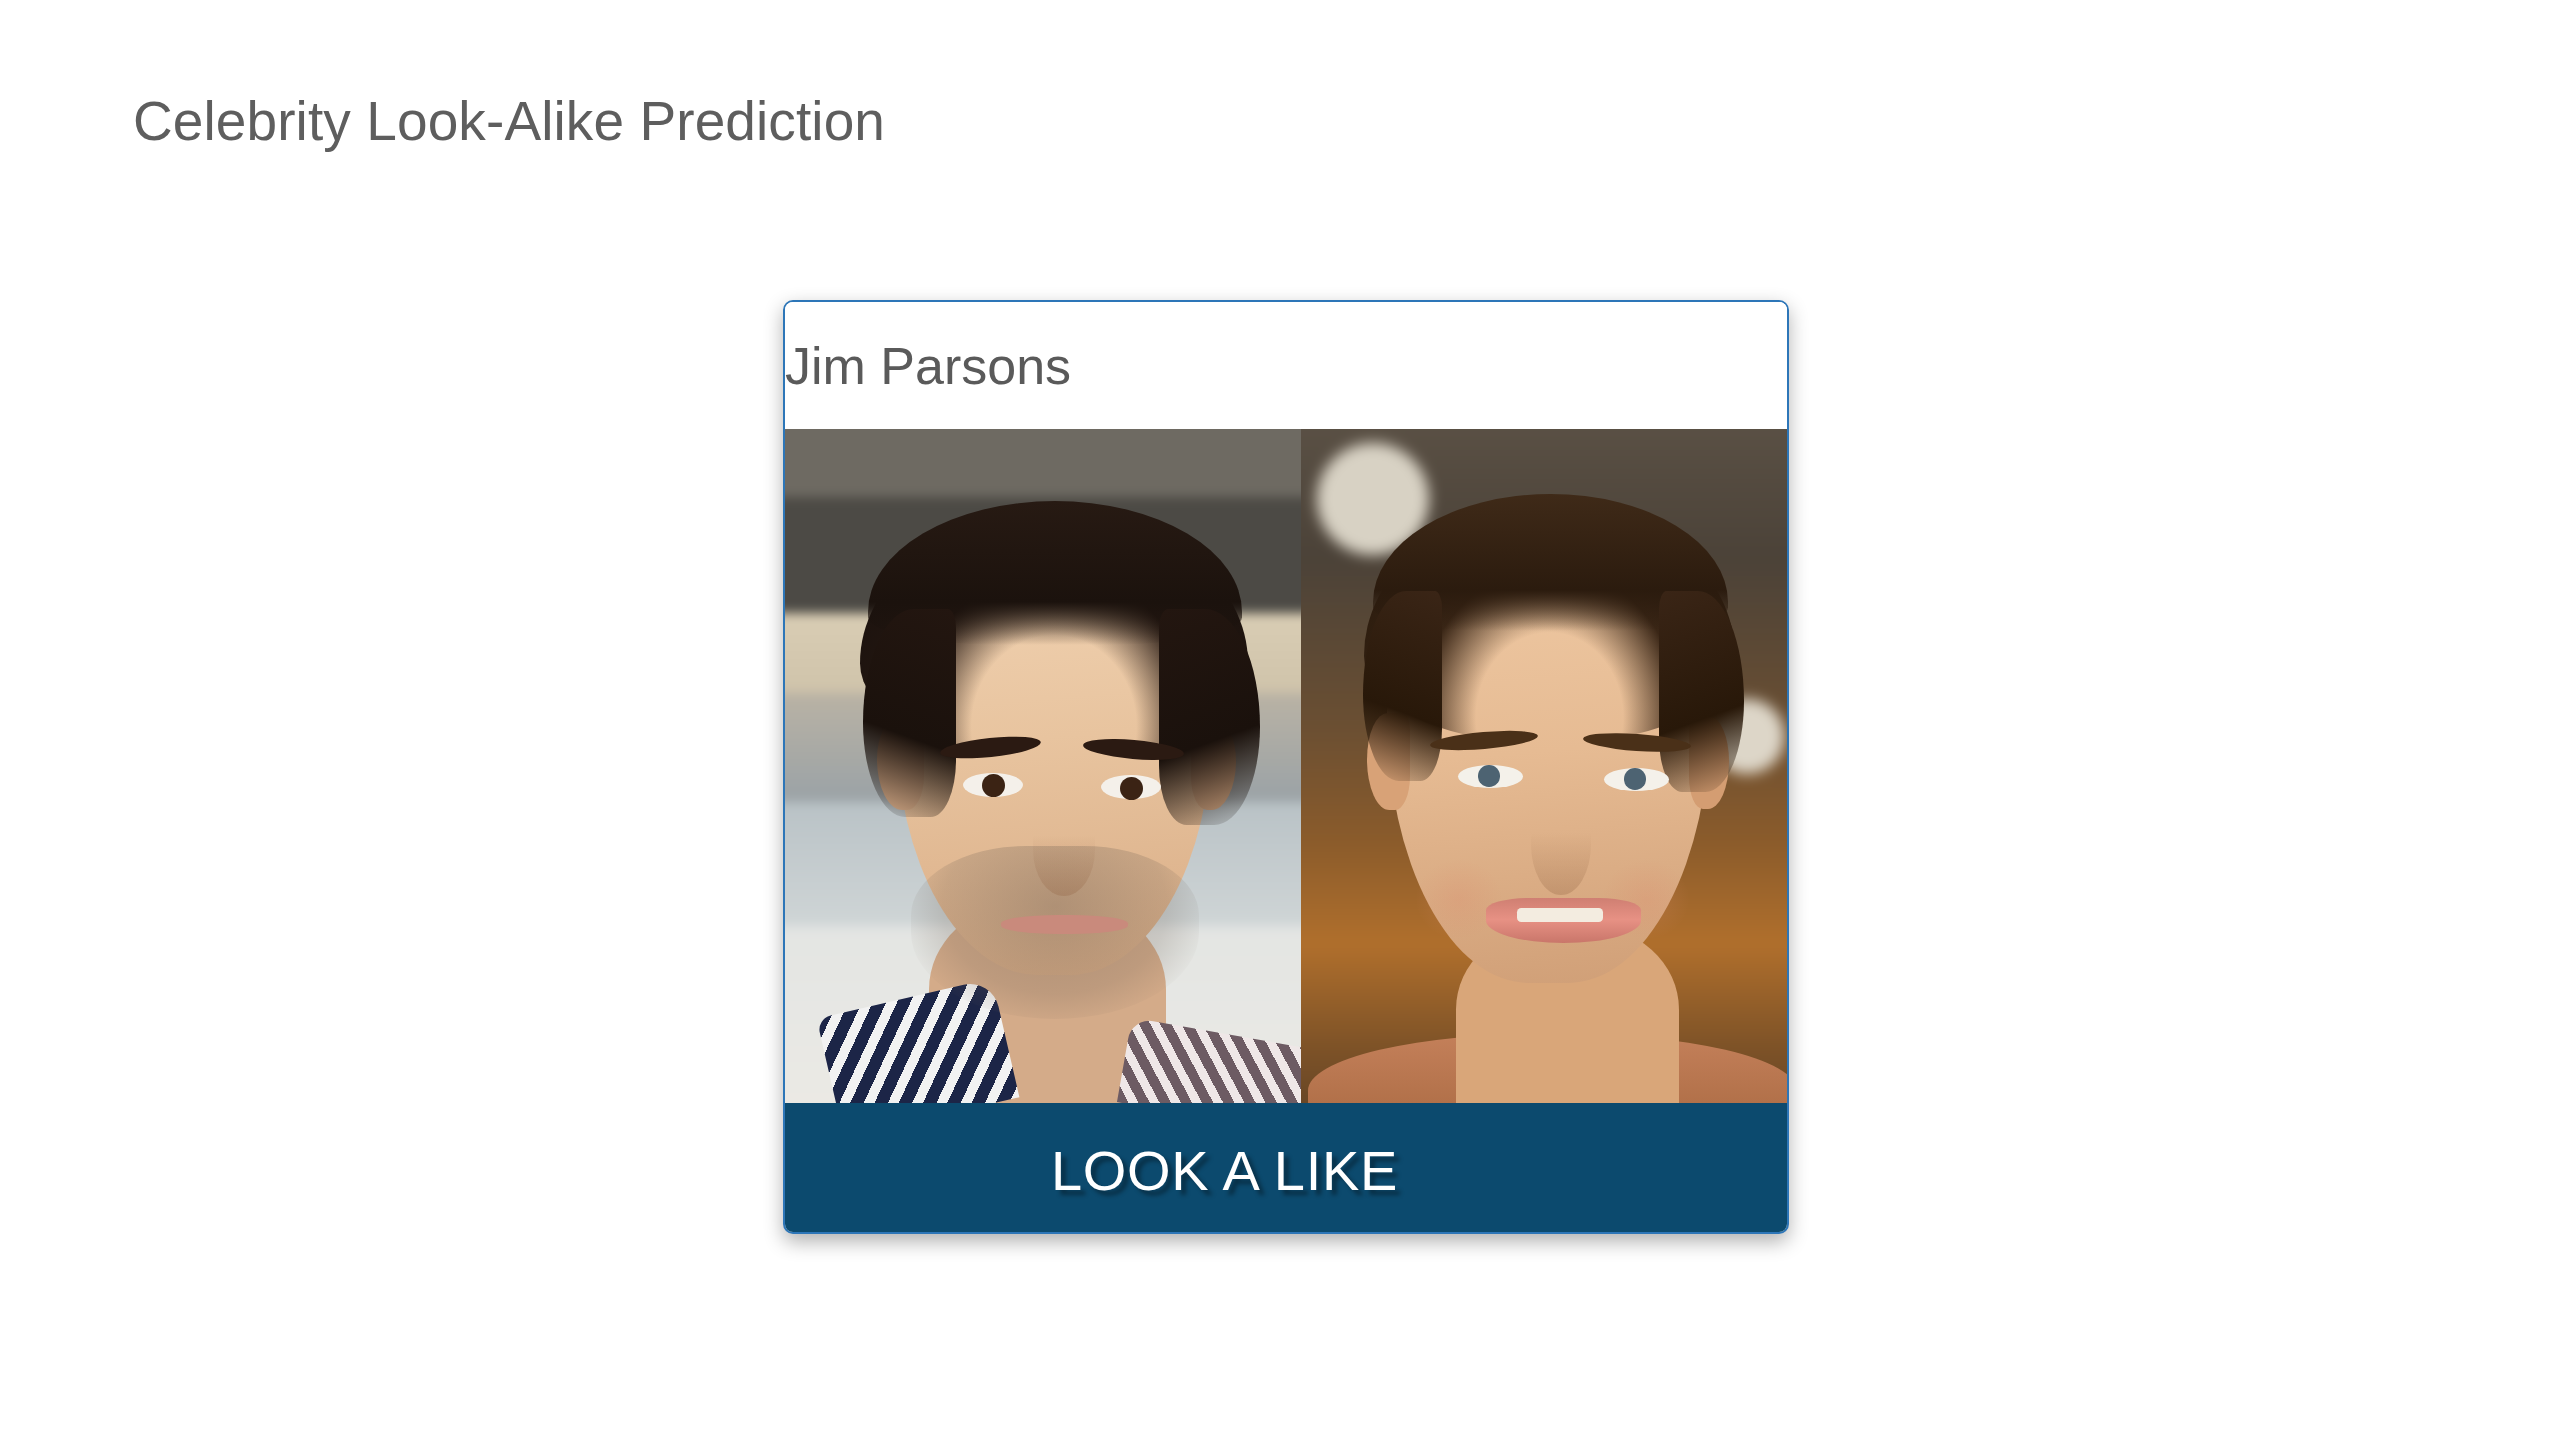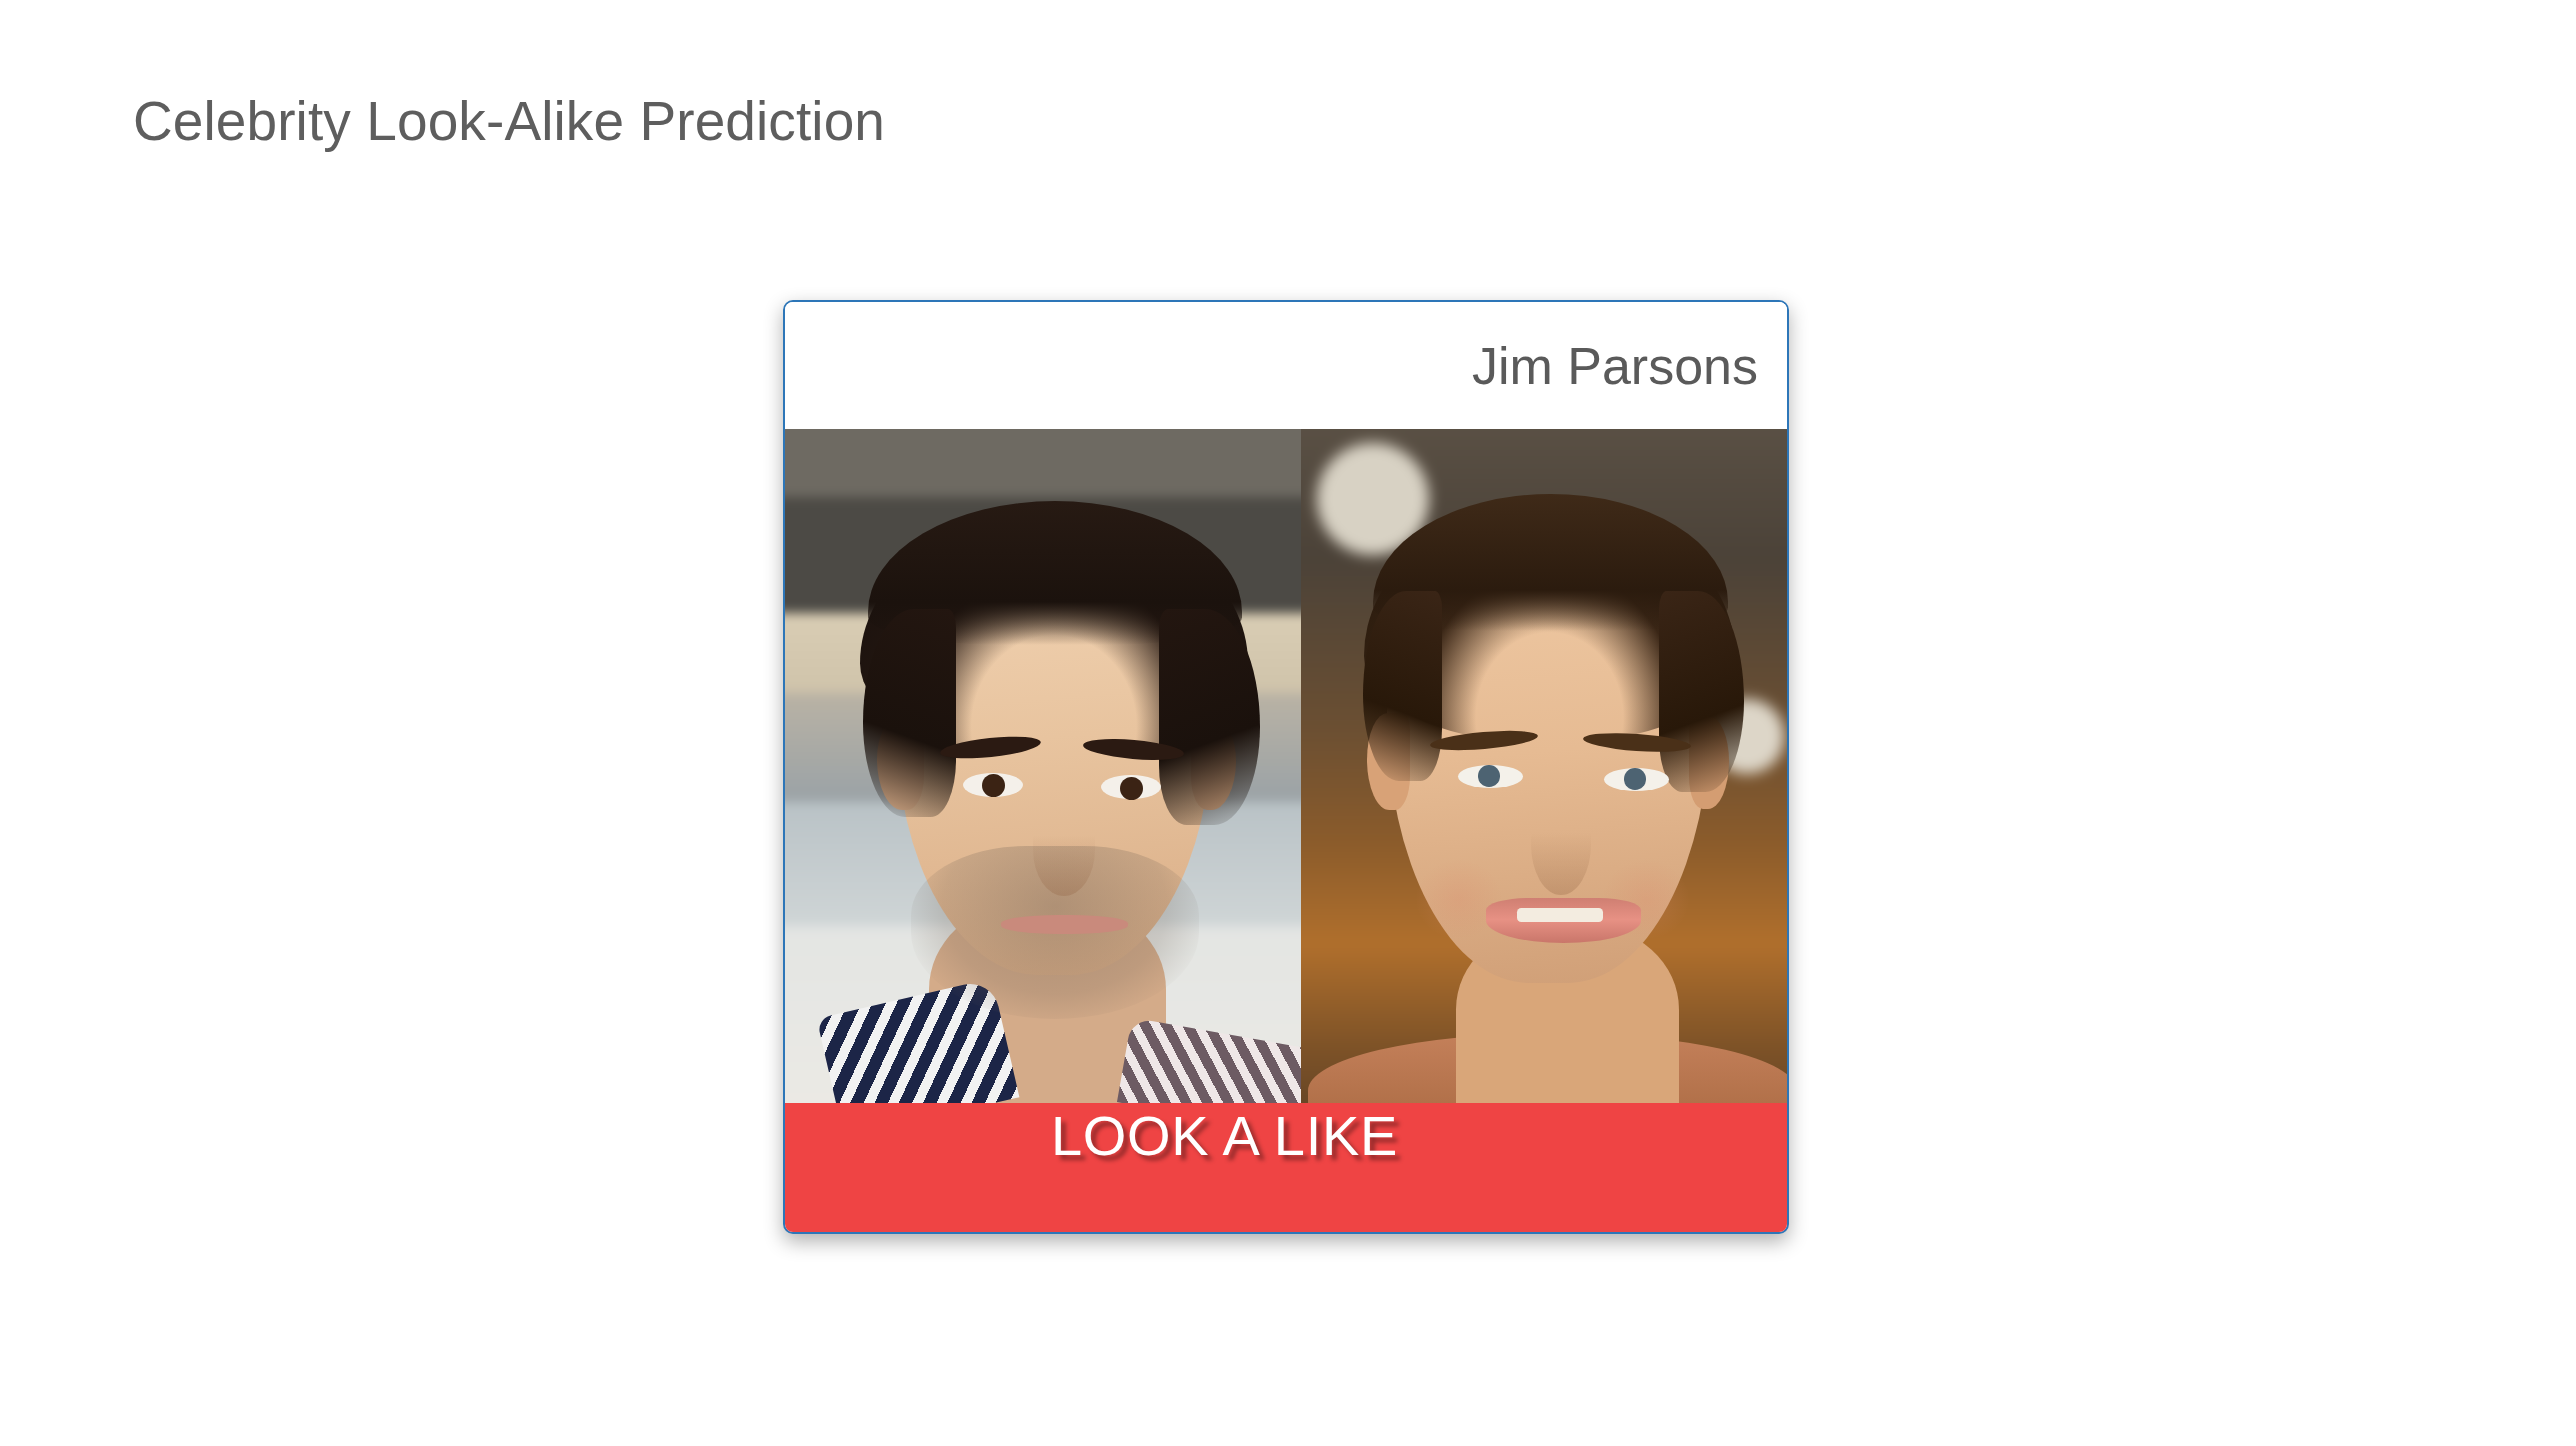--- a/index.html
+++ b/index.html
@@ -55,21 +55,21 @@
     font-weight:400;
     border-radius:7.2px 0 0 0;
     letter-spacing:-0.7px;
   }
   .celebrity-name-wrap {
     flex:1 1 auto;
     background:#ffffff;
     border-radius:13px 7.2px 0 0;
     display:flex;
     align-items:center;
-    justify-content:flex-end;
+    justify-content:flex-start;
     padding-right:29px;
   }
   .celebrity-name {
     font-size:52px;
     font-weight:400;
     color:#5a5a5a;
     white-space:nowrap;
   }
 
   
@@ -289,22 +289,23 @@
   .cel-cheek-r {
     position:absolute; left:302px; top:431px; width:86px; height:79px;
     background:radial-gradient(ellipse,rgba(219,140,110,0.28) 0%, rgba(219,140,110,0) 72%);
     border-radius:50%;
   }
 
   
   .verdict-banner {
     position:relative;
     height:134px;
-    background:#ef4444;
-    display:flex;
+    background:#0c4a6e;
+    display:flex;
+    align-items:center;
   }
   .verdict-text {
     margin-left:266px;
     font-size:56px;
     font-weight:400;
     color:#ffffff;
     letter-spacing:0.7px;
     text-shadow:5px 5px 4.3px rgba(0,0,0,0.38);
     white-space:nowrap;
   }

